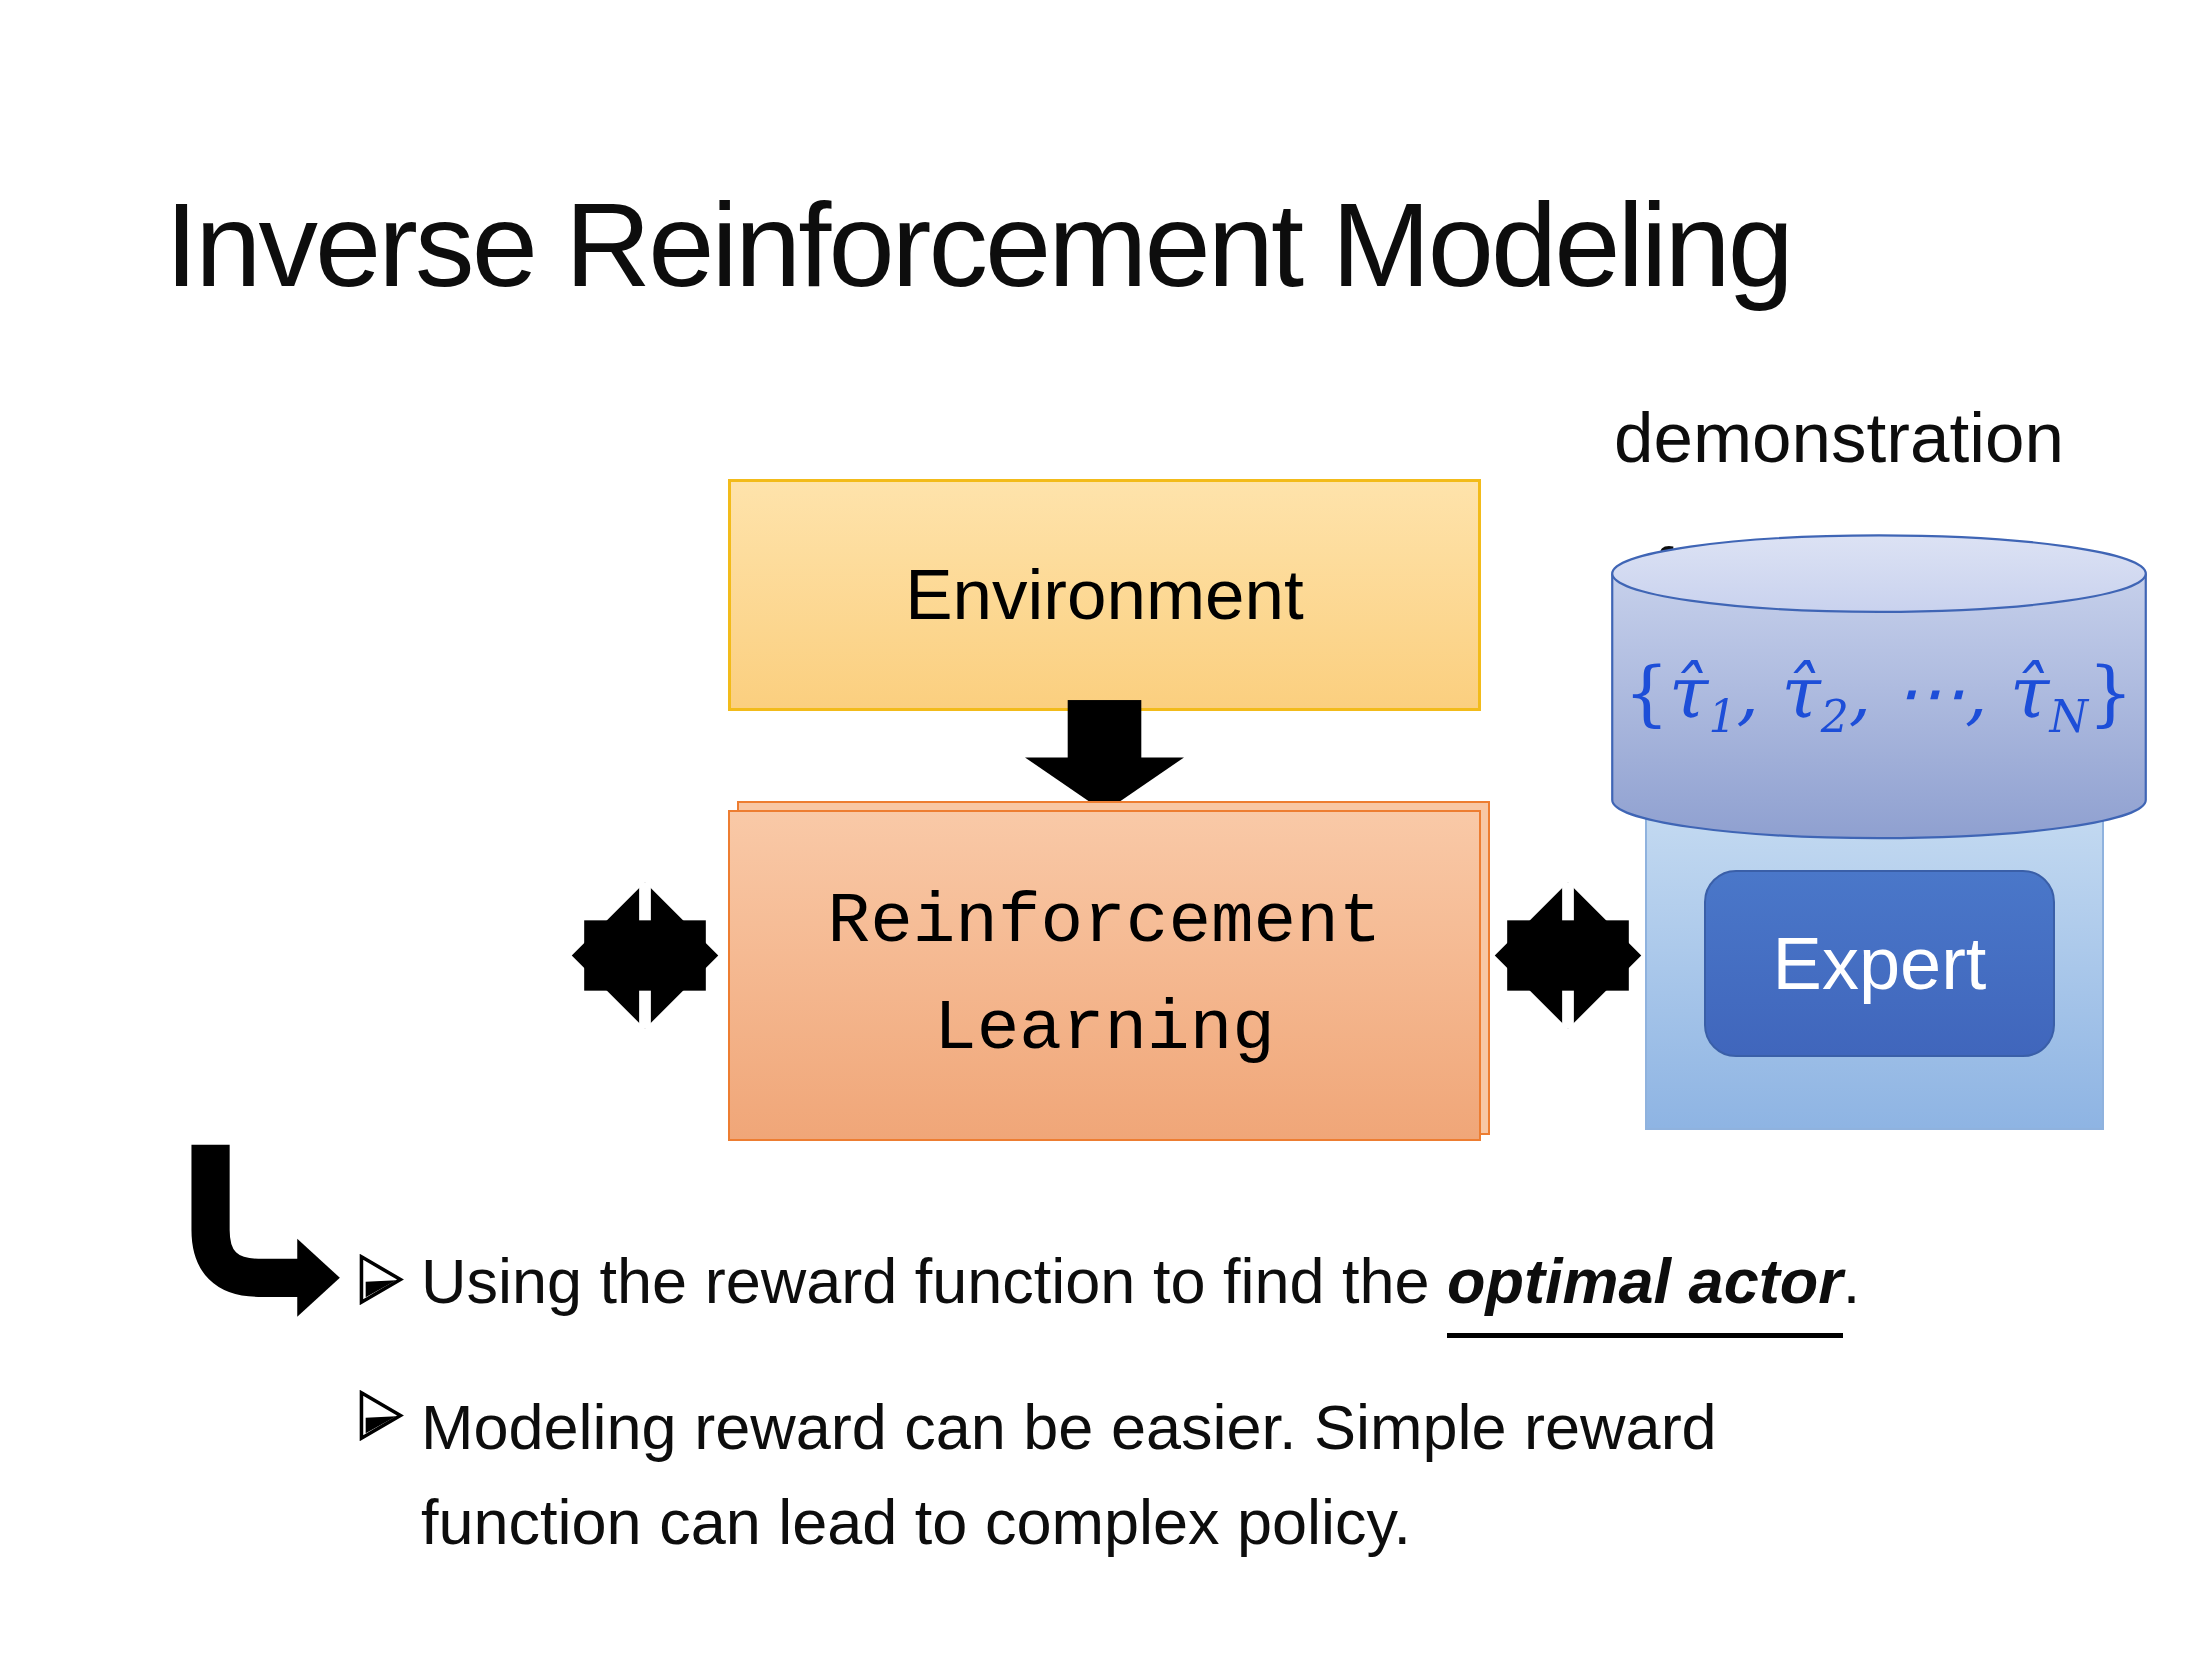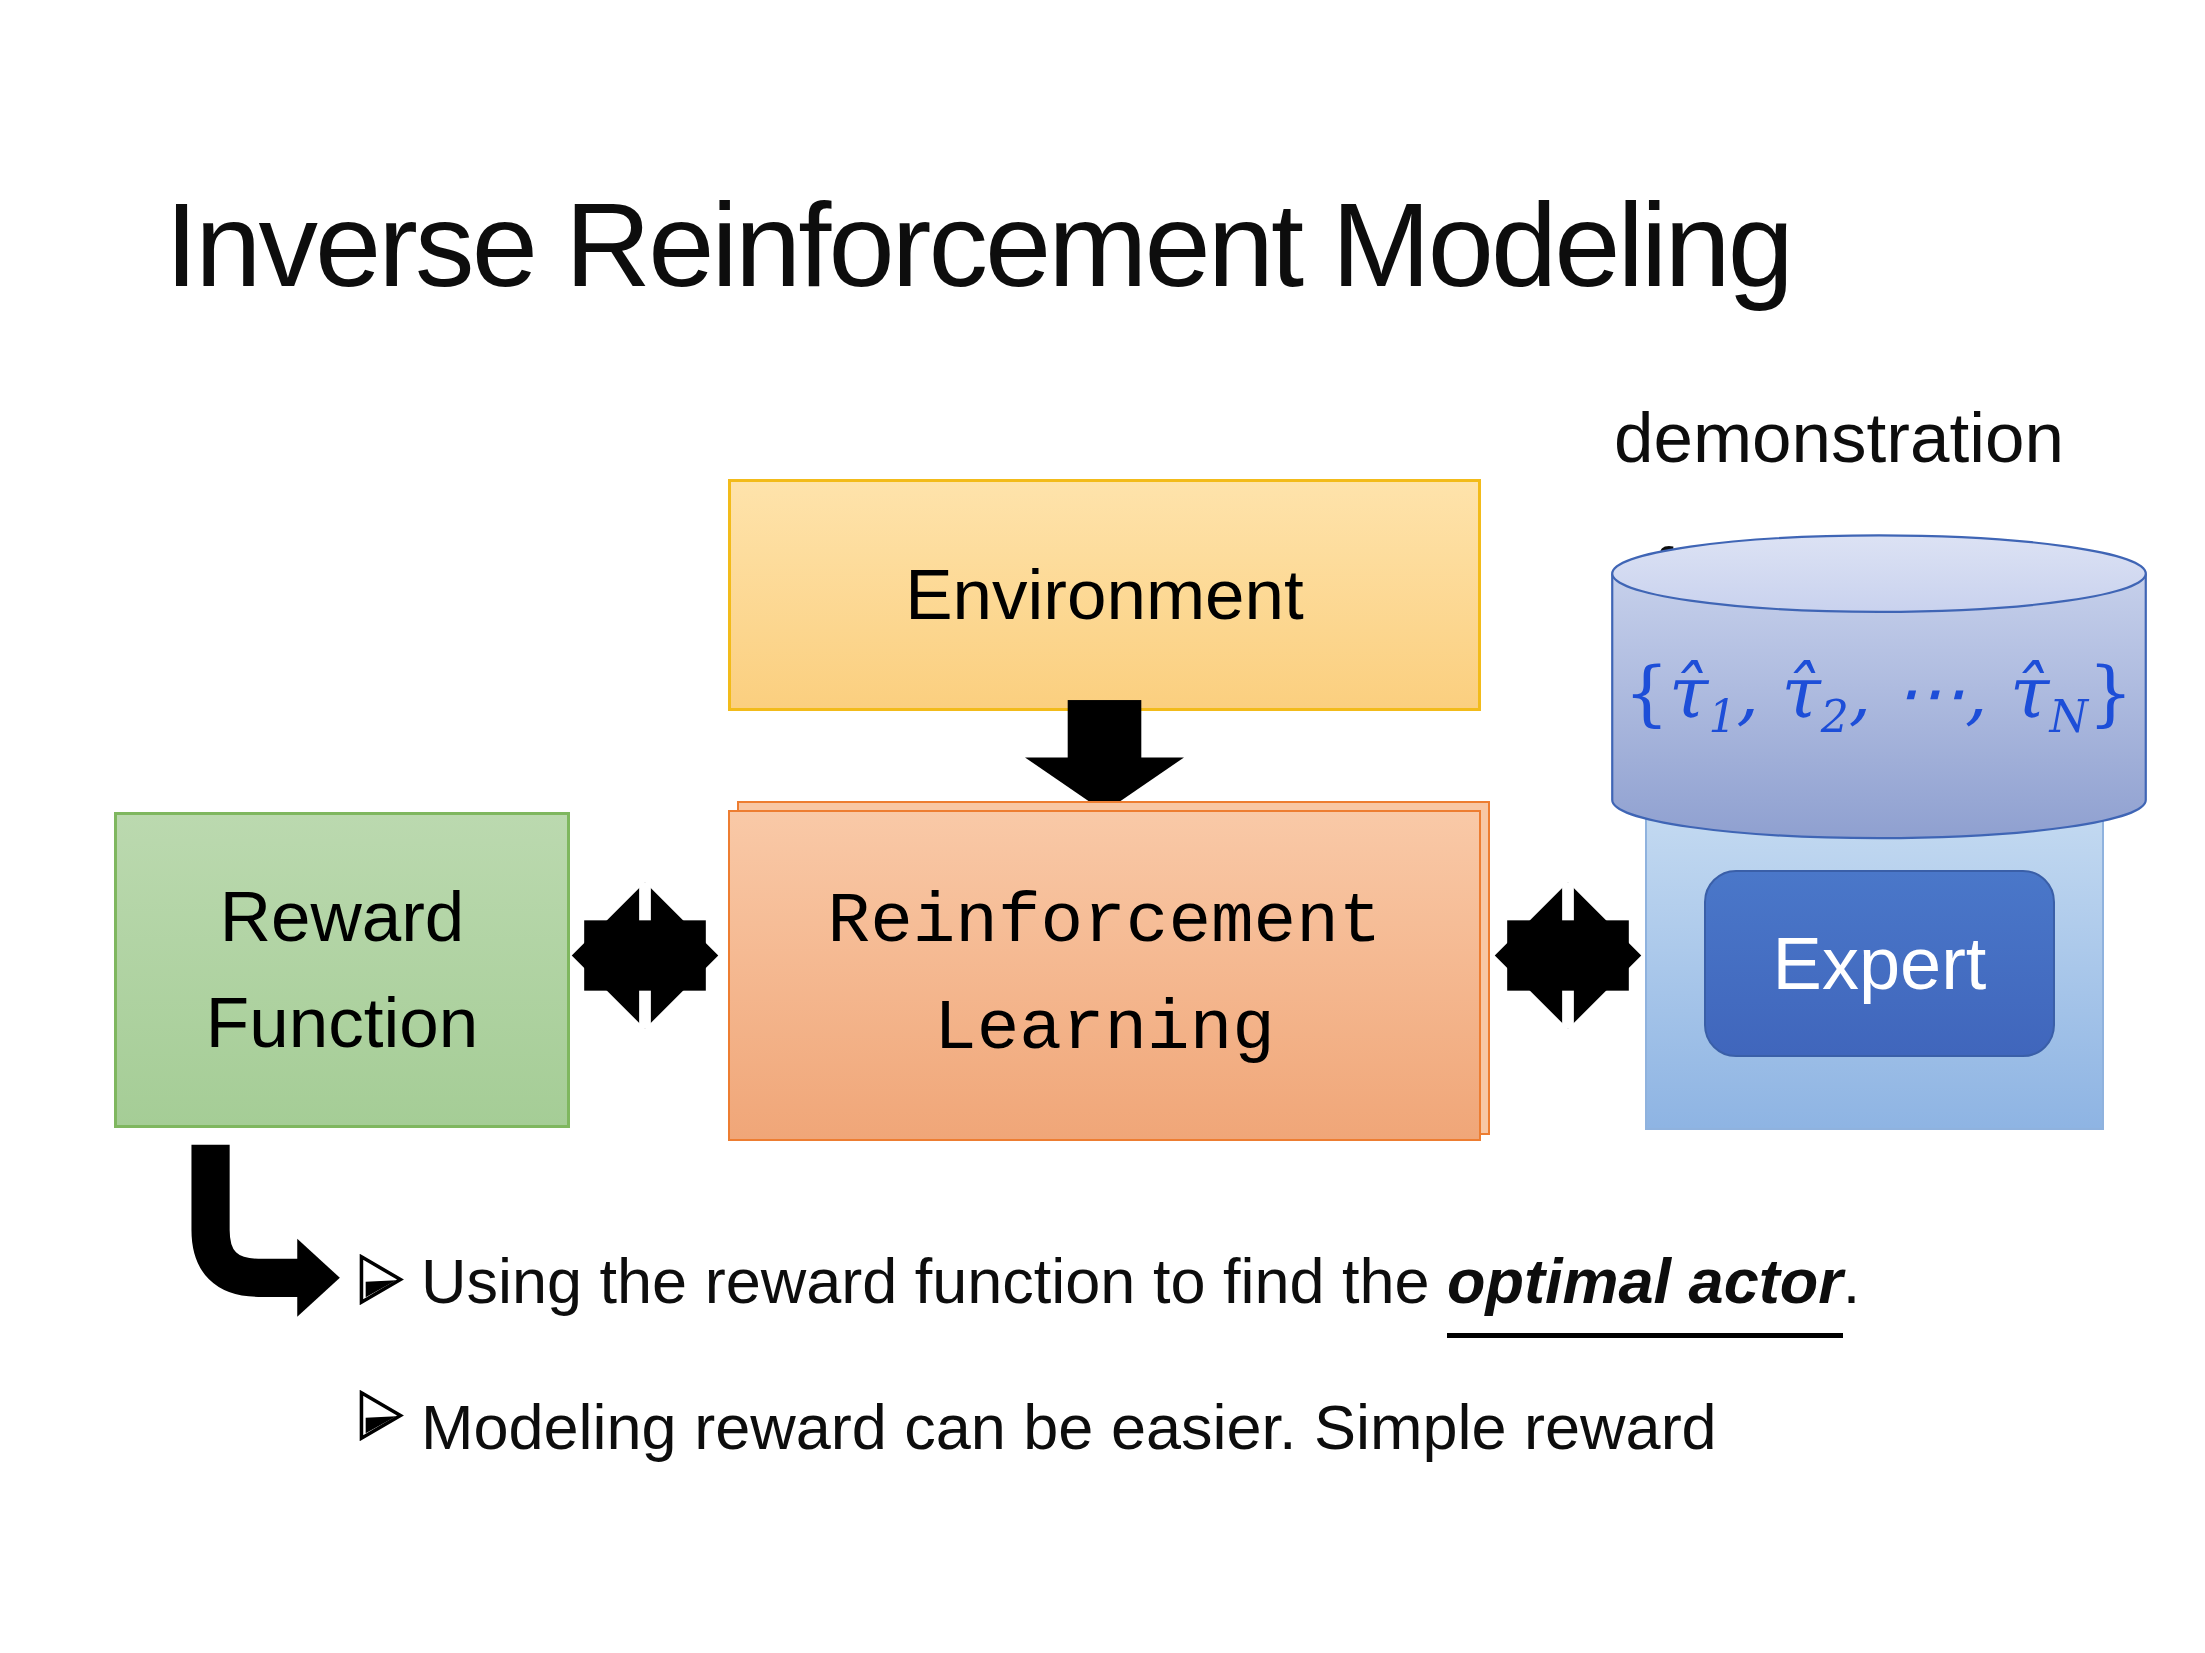--- a/index.html
+++ b/index.html
@@ -89,26 +89,20 @@
 
   <div class="abs box env-box">
     <span>Environment</span>
   </div>
 
   <svg class="abs" style="left:1025px; top:700px;" width="159" height="112" viewBox="0 0 216 152">
     <rect x="58" y="0" width="100" height="80" fill="#000"></rect>
     <polygon points="0,78 216,78 108,152" fill="#000"></polygon>
   </svg>
 
-  <div class="abs box reward-box">
-    <span>
-      <span style="display:block">Reward</span>
-      <span style="display:block">Function</span>
-    </span>
-  </div>
 
   <div class="abs expert-container"></div>
 
   <svg class="abs cylinder" width="544" height="316" viewBox="0 0 740 430">
     <defs>
       <linearGradient id="cylBody" x1="0" y1="0" x2="0" y2="1">
         <stop offset="0" stop-color="#C6D0EB"></stop>
         <stop offset="1" stop-color="#8FA0D0"></stop>
       </linearGradient>
       <linearGradient id="cylTop" x1="0" y1="0" x2="0" y2="1">
@@ -163,17 +157,18 @@
     <div class="bullet-text single"><span>Using the reward function to find the </span><span class="emph">optimal actor</span><span>.</span></div>
   </div>
 
   <div class="abs bullet-row" style="top:1380px; width:1764px;">
     <svg class="bullet-marker" width="46" height="51" viewBox="0 0 64 72">
       <polygon points="3,4 58,36 3,68" fill="#fff" stroke="#000" stroke-width="5"></polygon>
       <polygon points="9,39 52,37 9,61" fill="#000"></polygon>
     </svg>
     <div class="bullet-text">
       <div>Modeling reward can be easier. Simple reward</div>
+      <div>function can lead to complex policy.</div>
     </div>
   </div>
 
 </div>
 
 
 </body></html>

